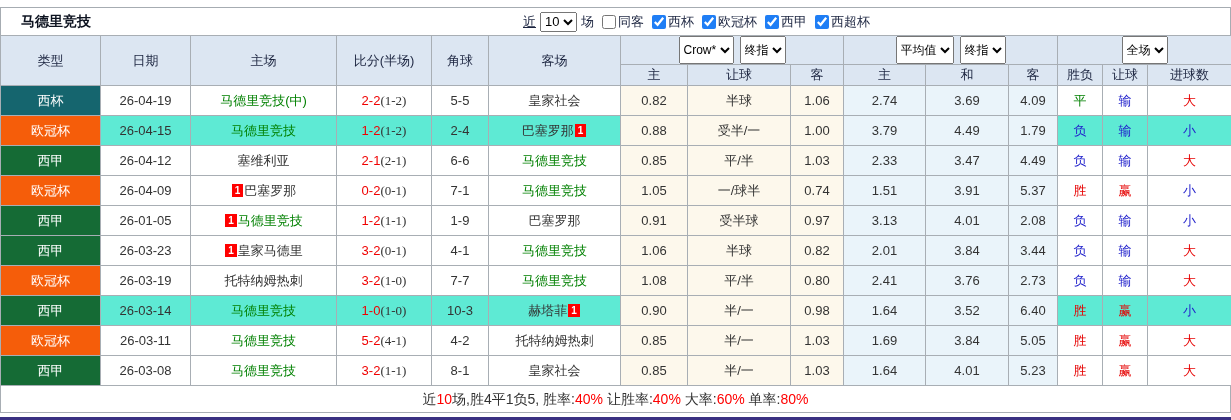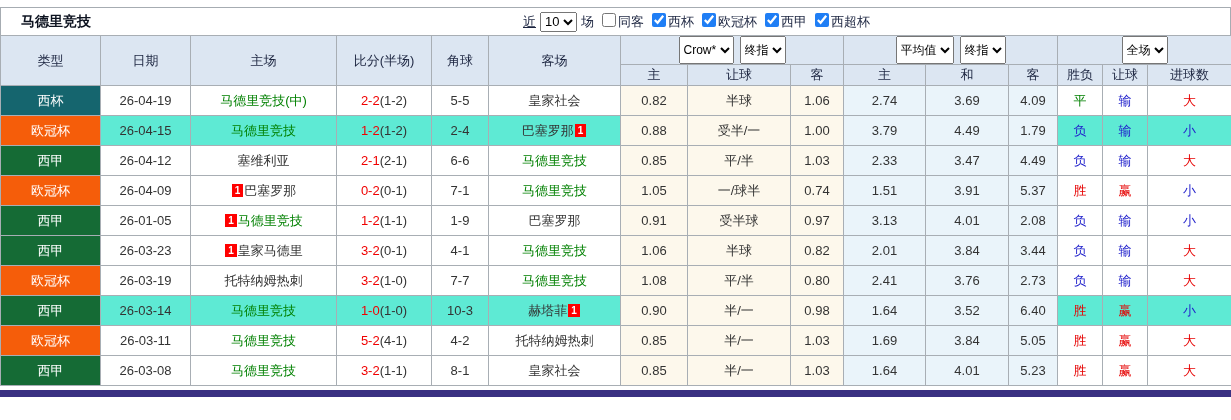--- a/index.html
+++ b/index.html
@@ -13,36 +13,36 @@
   
   .titlebar {
     height: 28px; display: flex; align-items: center;
     background: #fff; border: 1px solid #a6acb2; border-bottom: none;
     padding-left: 20px; font-size: 13px; color: #1c2540;
   }
   .team-title { font-weight: bold; font-size: 14px; color: #0d1320; }
   .controls { display: flex; align-items: center; gap: 4px; margin-left: auto; margin-right: 360px; white-space: nowrap; }
   .recent-link { color: #1c2540; text-decoration: underline; cursor: pointer; }
   .controls select { font-size: 13px; height: 20px; }
-  .cb-label { display: inline-flex; margin-left: 4px; }
+  .cb-label { display: inline-flex; align-items: center; margin-left: 4px; }
   .cb-label input { width: 14px; height: 14px; accent-color: #1f7ef5; margin-right: 2px; }
 
   
   table { border-collapse: collapse; table-layout: fixed; width: 1231px; }
   th, td { border: 1px solid #a8aeb4; text-align: center; vertical-align: middle; overflow: hidden; white-space: nowrap; }
   thead th { background: #dce6f2; font-weight: normal; font-size: 13px; color: #1c2540; }
   tr.h1 th { height: 27px; }
   tr.h2 th { height: 21px; }
   .grp select { font-size: 12px; height: 28px; margin: 0 3px; }
   tbody td { height: 30px; font-size: 13px; color: #333; background: #fff; }
 
   .type-cell { color: #fff; font-size: 13px; }
   .team-green { color: #008000; }
   .score-ft { color: #f00000; }
-  .score-ht { color: #333; }
+  .score-ht { color: #333; font-family: Liberation Serif, serif; }
   .crow-bg { background: #fdf8ec !important; }
   .avg-bg { background: #eaf4fa !important; }
   tr.shaded td { background: #5eead4; }
   .badge {
     display: inline-block; background: #f00; color: #fff;
     font-size: 10px; line-height: 13px; padding: 0 3px;
     vertical-align: 1px; margin: 0 1px; font-weight: bold;
   }
   .c-red { color: #e60000; }
   .c-blue { color: #2222cc; }
@@ -310,15 +310,16 @@
           <td class="avg-bg">1.64</td>
           <td class="avg-bg">4.01</td>
           <td class="avg-bg">5.23</td>
           <td class="res-cell c-red">胜</td>
           <td class="res-cell c-red">赢</td>
           <td class="res-cell c-red">大</td>
         </tr>
       </tbody>
   </table>
 
+  <div class="summary" id="summary-bar"><span>近</span><span class="red">10</span><span>场,胜4平1负5, 胜率:</span><span class="red">40%</span><span> 让胜率:</span><span class="red">40%</span><span> 大率:</span><span class="red">60%</span><span> 单率:</span><span class="red">80%</span></div>
 
   <div class="bottom-bar"></div>
 </div>
 
 </body></html>

